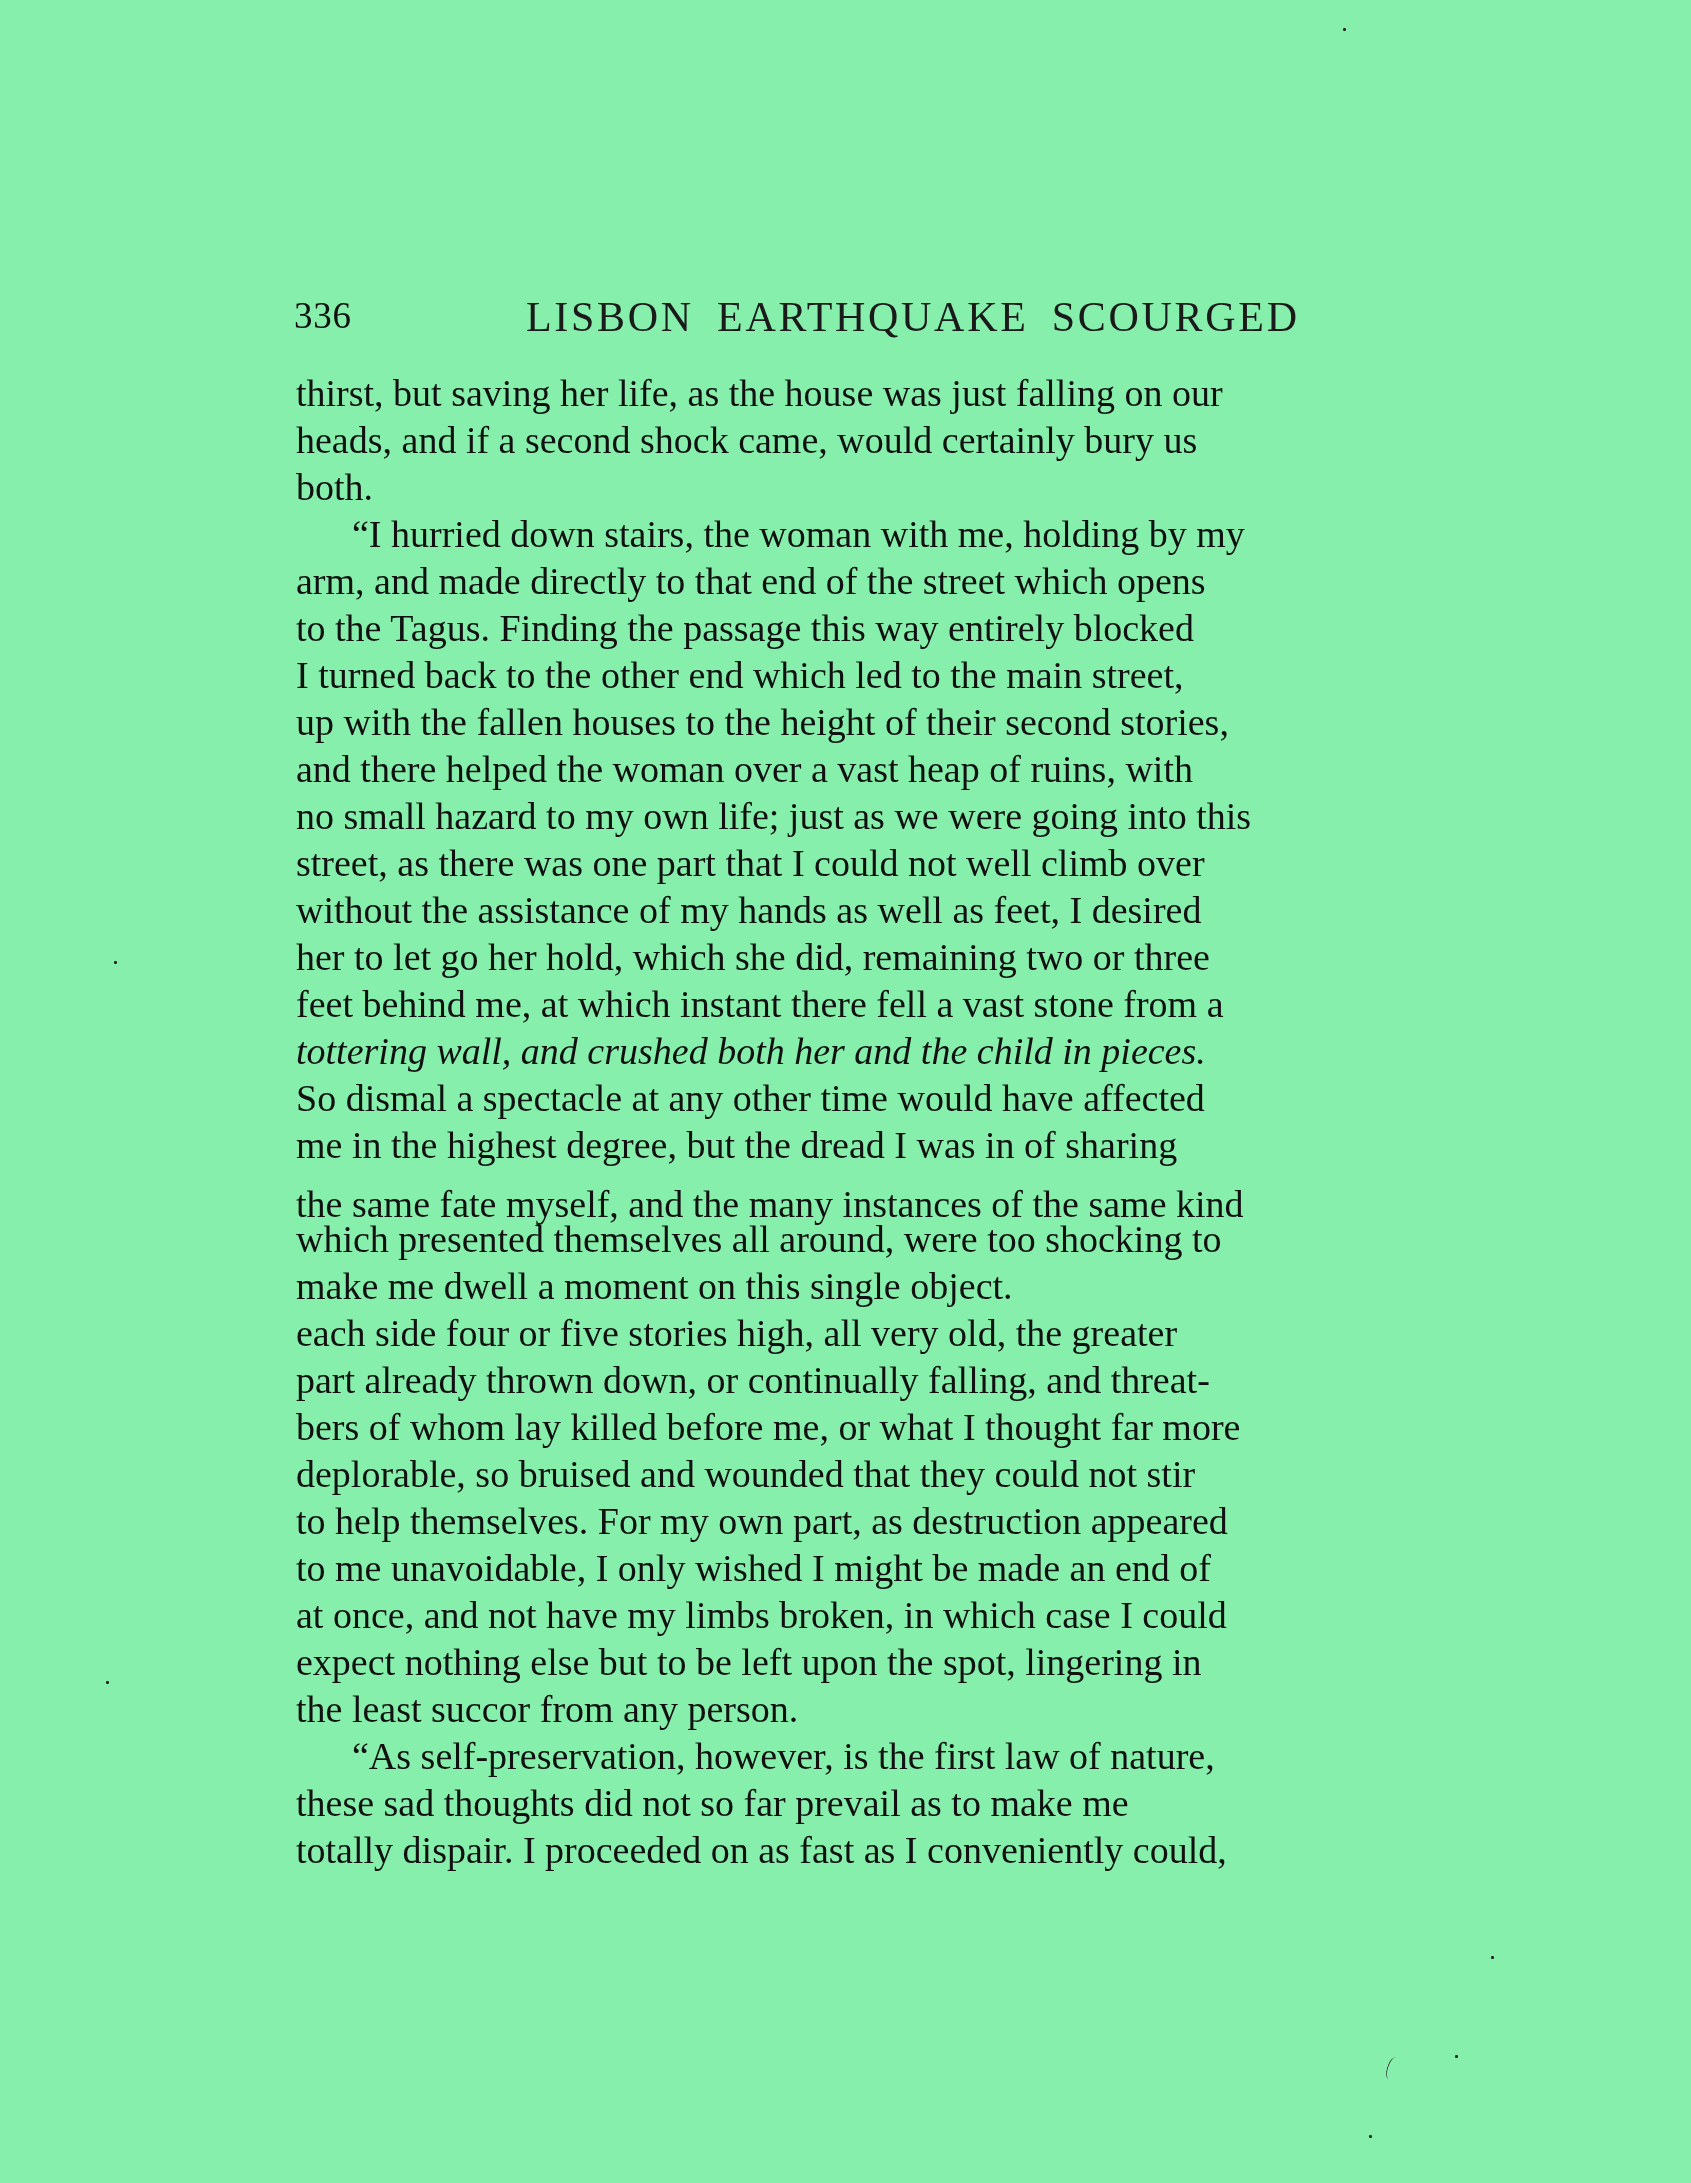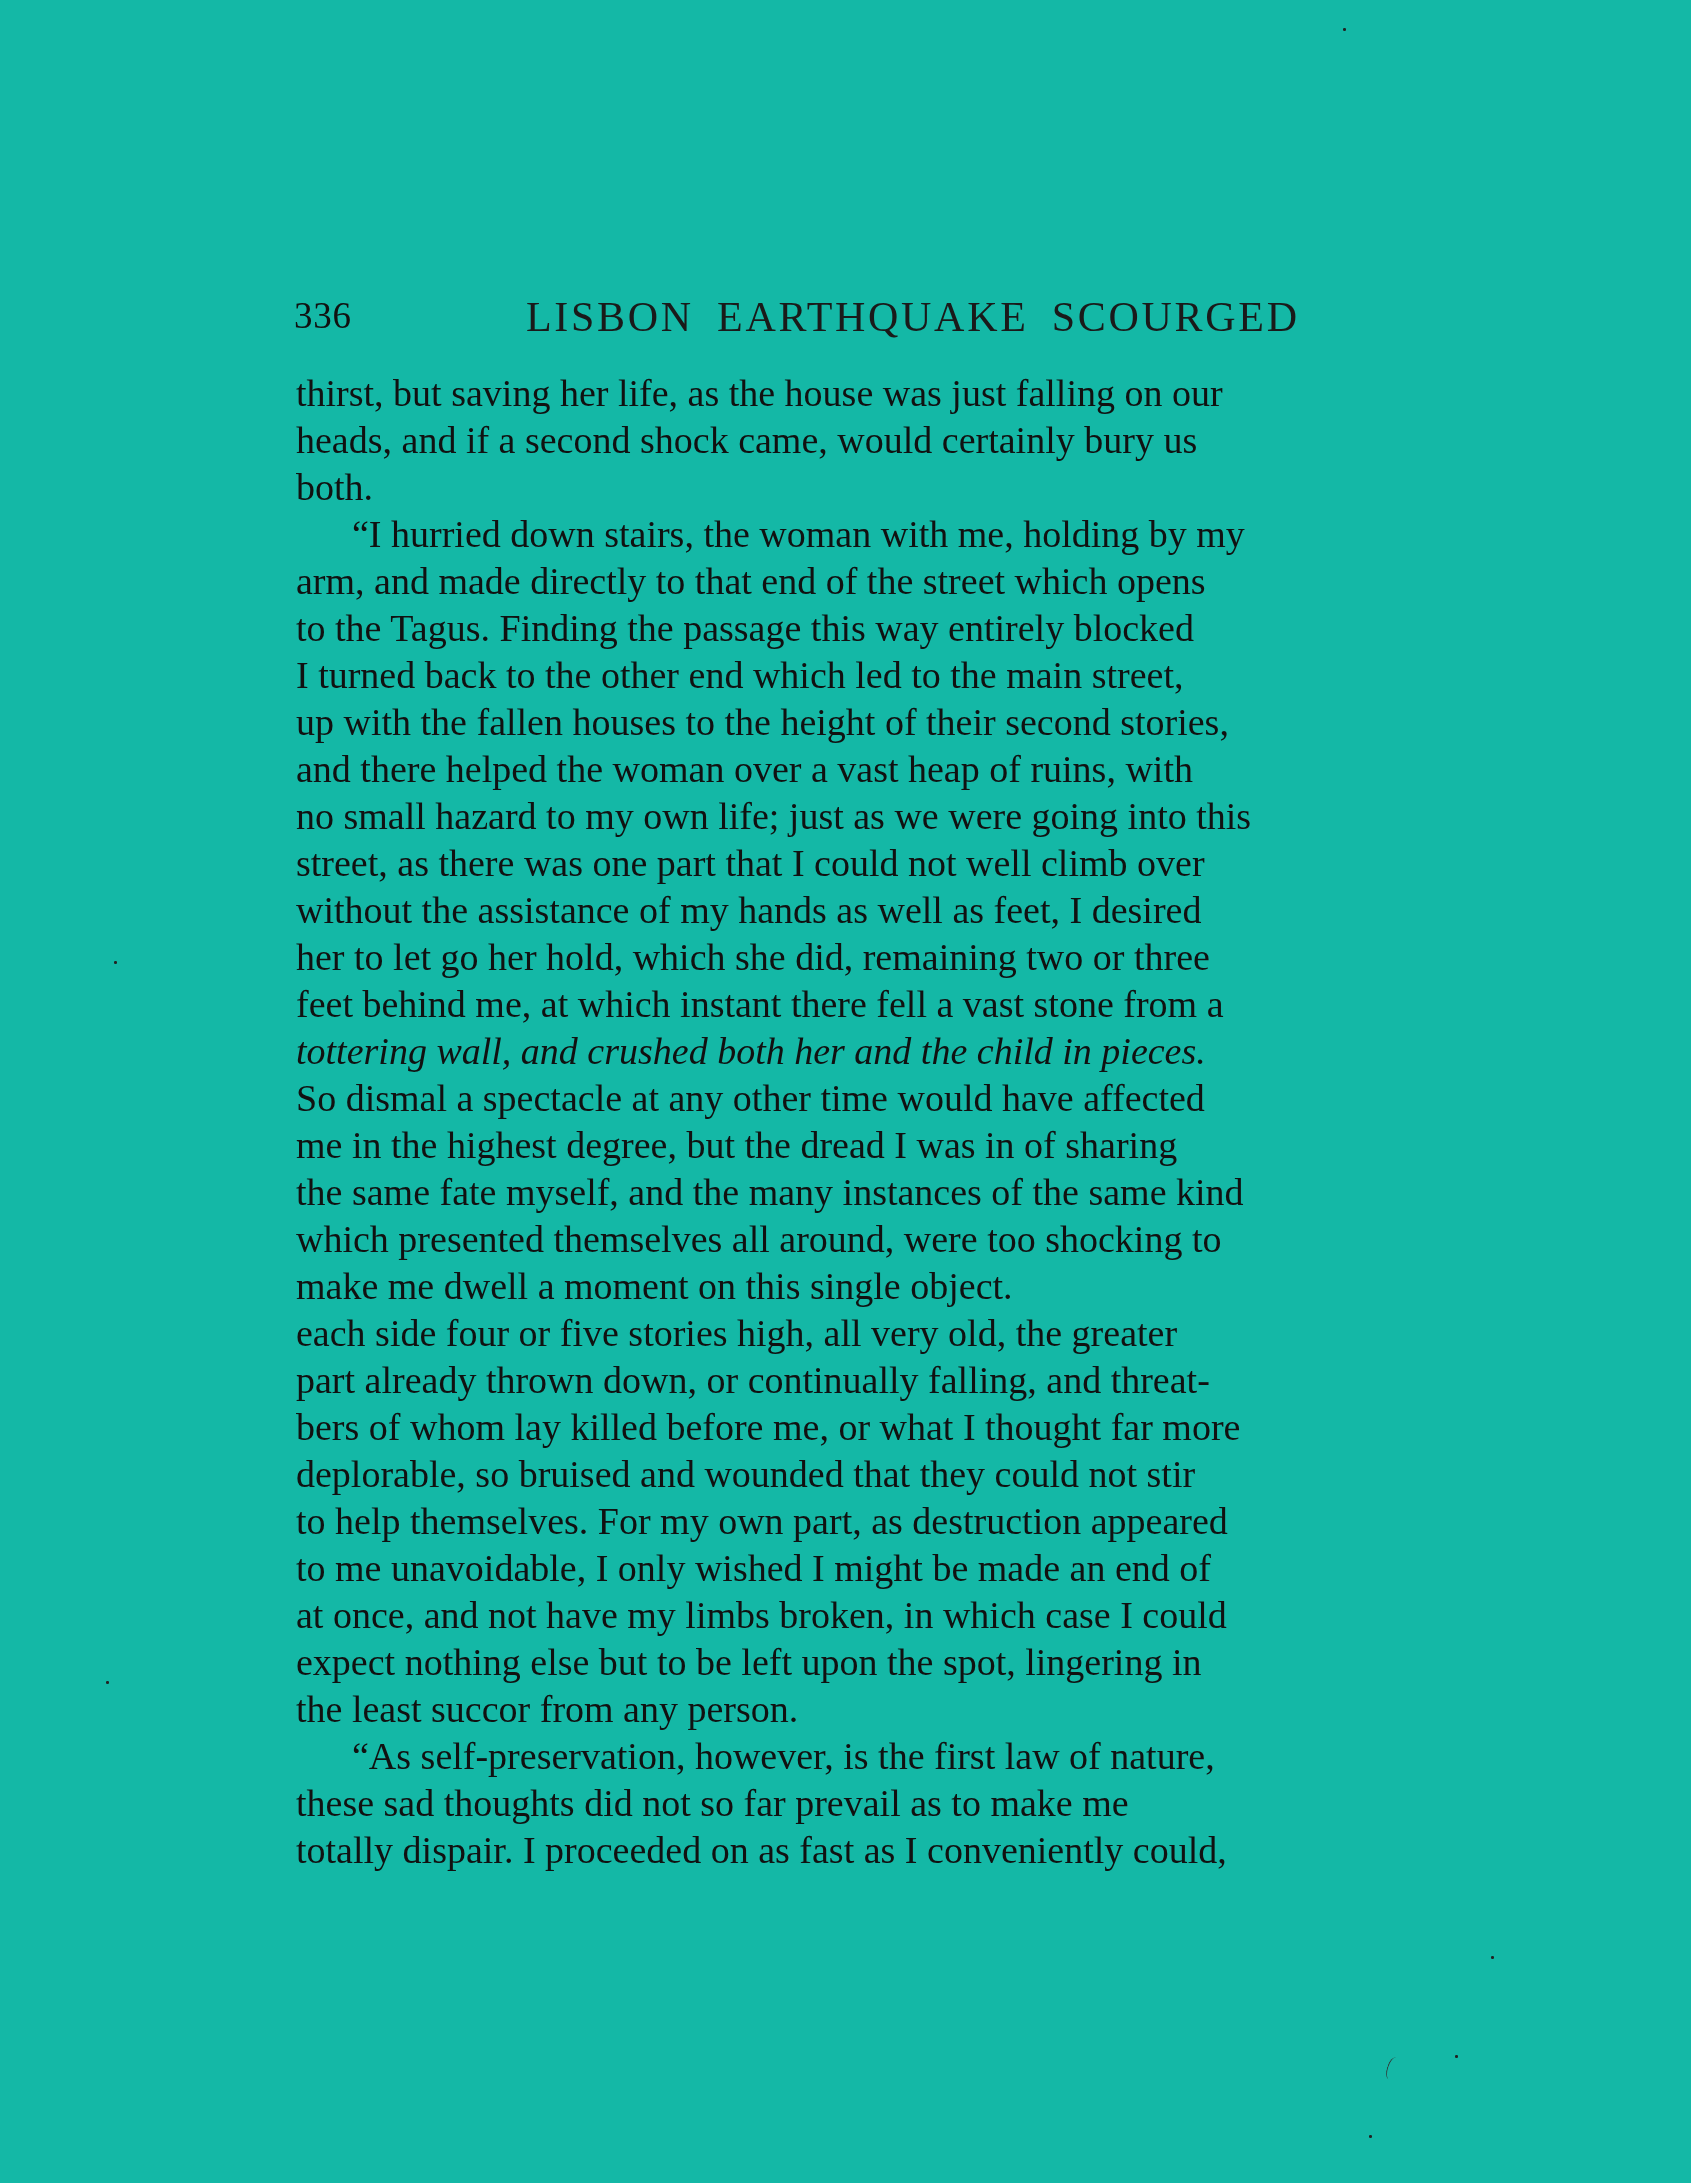--- a/index.html
+++ b/index.html
@@ -14,21 +14,21 @@
     overflow: hidden;
     font-family: "Liberation Serif", "DejaVu Serif", serif;
     color: #111111;
   }
   .page {
     position: absolute;
     left: 0;
     top: 0;
     width: 1692px;
     height: 2183px;
-    background: #14b8a6;
+    background: #86efac;
   }
   .running-head {
     position: absolute;
     left: 294px;
     top: 292px;
     width: 1166px;
     height: 47px;
   }
   .page-number {
     position: absolute;
@@ -110,21 +110,21 @@
       <div class="line"><span style="white-space: nowrap; word-spacing: 0px; display: inline-block;">up with the fallen houses to the height of their second stories,</span></div>
       <div class="line"><span style="white-space: nowrap; word-spacing: 0px; display: inline-block;">and there helped the woman over a vast heap of ruins, with</span></div>
       <div class="line"><span style="white-space: nowrap; word-spacing: 0px; display: inline-block;">no small hazard to my own life; just as we were going into this</span></div>
       <div class="line"><span style="white-space: nowrap; word-spacing: 0px; display: inline-block;">street, as there was one part that I could not well climb over</span></div>
       <div class="line"><span style="white-space: nowrap; word-spacing: 0px; display: inline-block;">without the assistance of my hands as well as feet, I desired</span></div>
       <div class="line"><span style="white-space: nowrap; word-spacing: 0px; display: inline-block;">her to let go her hold, which she did, remaining two or three</span></div>
       <div class="line"><span style="white-space: nowrap; word-spacing: 0px; display: inline-block;">feet behind me, at which instant there fell a vast stone from a</span></div>
       <div class="line"><span style="white-space: nowrap; word-spacing: 0px; display: inline-block; font-style: italic;">tottering wall, and crushed both her and the child in pieces.</span></div>
       <div class="line"><span style="white-space: nowrap; word-spacing: 0px; display: inline-block;">So dismal a spectacle at any other time would have affected</span></div>
       <div class="line"><span style="white-space: nowrap; word-spacing: 0px; display: inline-block;">me in the highest degree, but the dread I was in of sharing</span></div>
-      <div class="line"><span style="white-space: nowrap; word-spacing: 0px; display: inline-block;">the same fate myself, and the many instances of the same kind</span></div>
+      <div class="line"><span style="white-space: nowrap; word-spacing: 0px; display: inline-block; margin-top: 12px;">the same fate myself, and the many instances of the same kind</span></div>
       <div class="line"><span style="white-space: nowrap; word-spacing: 0px; display: inline-block;">which presented themselves all around, were too shocking to</span></div>
       <div class="line last"><span>make me dwell a moment on this single object.</span></div>
       <div class="line"><span style="white-space: nowrap; word-spacing: 0px; display: inline-block;">each side four or five stories high, all very old, the greater</span></div>
       <div class="line"><span style="white-space: nowrap; word-spacing: 0px; display: inline-block;">part already thrown down, or continually falling, and threat-</span></div>
       <div class="line"><span style="white-space: nowrap; word-spacing: 0px; display: inline-block;">bers of whom lay killed before me, or what I thought far more</span></div>
       <div class="line"><span style="white-space: nowrap; word-spacing: 0px; display: inline-block;">deplorable, so bruised and wounded that they could not stir</span></div>
       <div class="line"><span style="white-space: nowrap; word-spacing: 0px; display: inline-block;">to help themselves. For my own part, as destruction appeared</span></div>
       <div class="line"><span style="white-space: nowrap; word-spacing: 0px; display: inline-block;">to me unavoidable, I only wished I might be made an end of</span></div>
       <div class="line"><span style="white-space: nowrap; word-spacing: 0px; display: inline-block;">at once, and not have my limbs broken, in which case I could</span></div>
       <div class="line"><span style="white-space: nowrap; word-spacing: 0px; display: inline-block;">expect nothing else but to be left upon the spot, lingering in</span></div>

